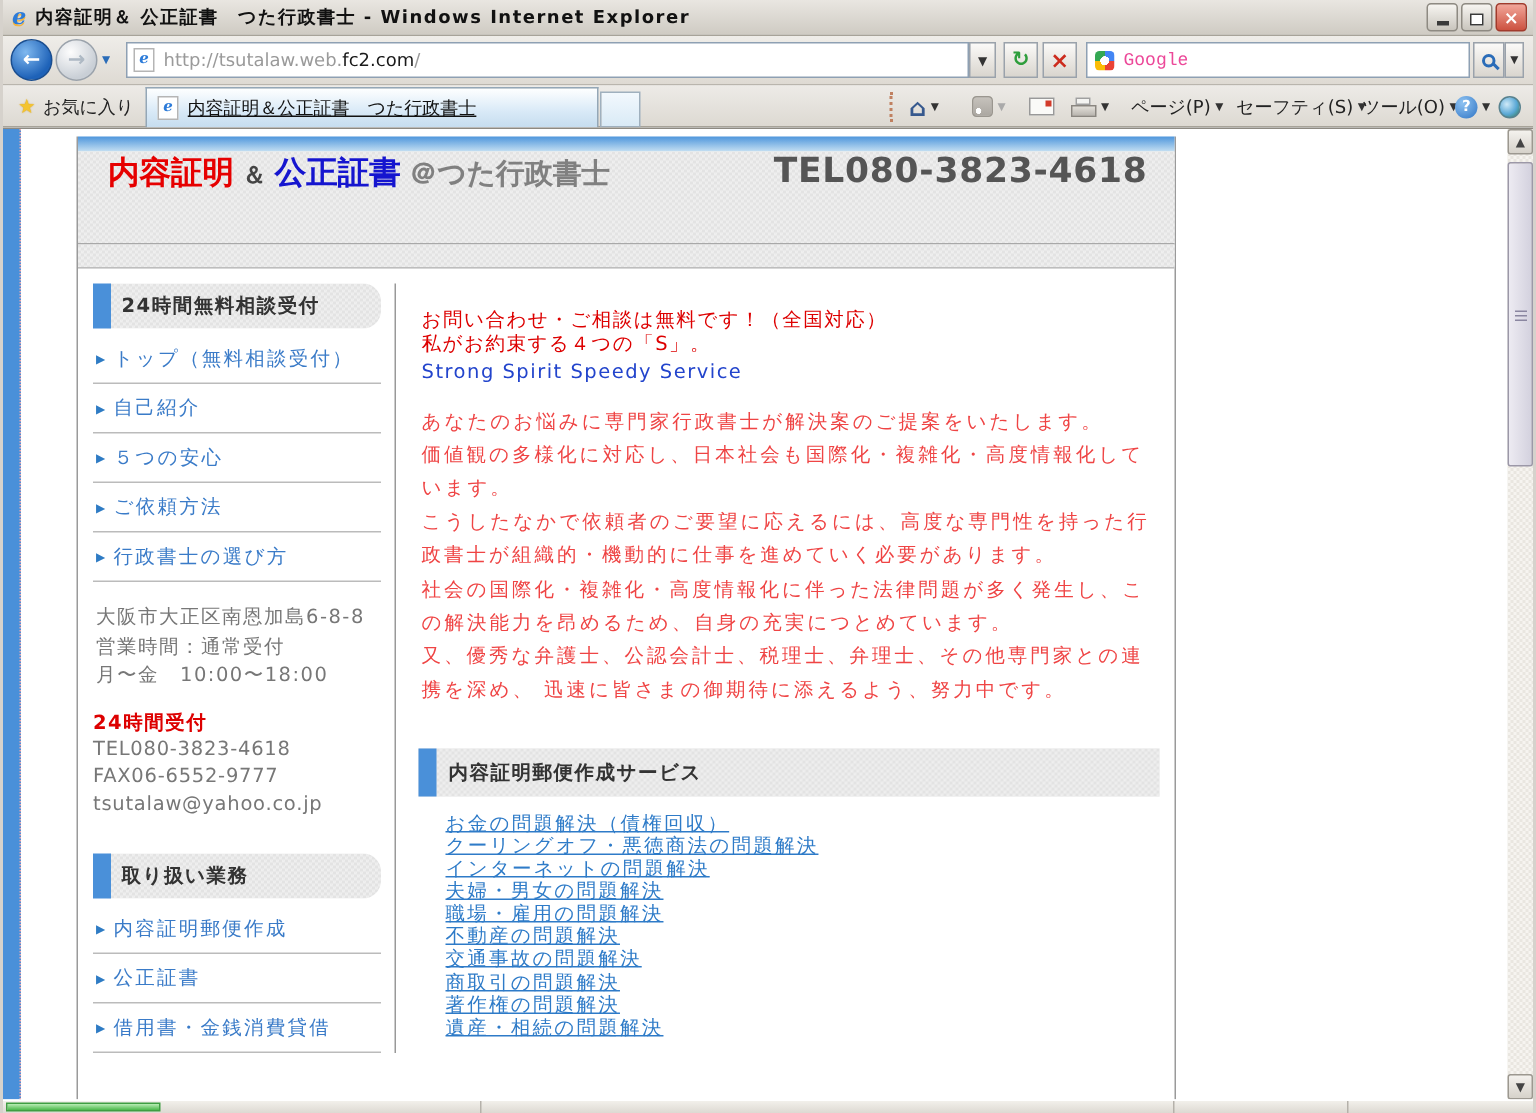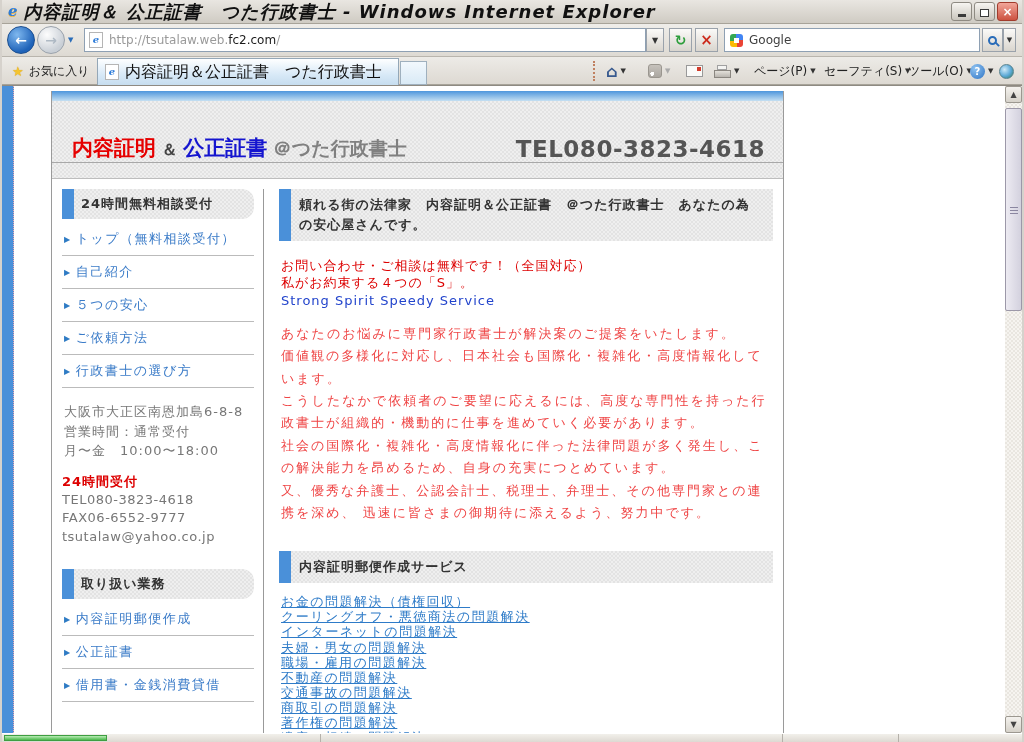--- a/index.html
+++ b/index.html
@@ -2,21 +2,21 @@
 <html><head>
 <meta charset="utf-8">
 <style>
   * { margin:0; padding:0; box-sizing:border-box; }
   html,body { width:1024px; height:742px; overflow:hidden; font-family:"DejaVu Sans","Liberation Sans",sans-serif; }
   #window { width:1024px; height:742px; background:#fff; position:relative; border-left:2px solid #D6D2CC; border-right:2px solid #D6D2CC; }
 
   
   .titlebar { height:24px; background:linear-gradient(#E9E6E1,#CFCBC3); border-bottom:1px solid #A7A399; display:flex; align-items:center; padding:0 4px; position:relative; }
   .ie-e { font:bold italic 15px/1 "DejaVu Serif",serif; color:#2C7BD9; margin:0 6px 0 2px; text-shadow:0 1px 0 #F5B43C; }
-  .win-title { font-size:18px; font-weight:bold; color:#111; letter-spacing:1px;font-style:italic; }
+  .win-title { font-size:12px; font-weight:bold; color:#111; letter-spacing:1px; }
   .winbtns { position:absolute; right:4px; top:2px; display:flex; gap:2px; }
   .win-btn { width:21px; height:19px; border:1px solid #8E8A82; border-radius:3px; background:linear-gradient(#F7F5F1,#C9C5BD); display:flex; align-items:flex-end; justify-content:center; cursor:default; }
   .win-btn .minbar { width:8px; height:3px; background:#3A3A3A; margin-bottom:3px; }
   .win-btn .restorebox { width:9px; height:8px; border:1.5px solid #3A3A3A; margin-bottom:3px; background:#fff; }
   .win-btn.close { background:linear-gradient(#F2A699,#CC5240); border-color:#A13B2C; align-items:center; color:#fff; font-weight:bold; font-size:12px; }
 
   
   .toolbar { height:33px; background:linear-gradient(#EFEDE9,#DEDAD3); border-bottom:1px solid #B9B5AD; position:relative; }
   .navbtn { position:absolute; top:2px; width:28px; height:28px; border-radius:50%; display:flex; align-items:center; justify-content:center; font-size:14px; font-weight:bold; }
   .navbtn.back { left:5px; background:radial-gradient(circle at 35% 30%,#7FB8EF,#1E62B8 70%); border:1px solid #1B4E8F; color:#fff; }
@@ -25,32 +25,32 @@
   .addressbar { position:absolute; left:82px; top:4px; width:562px; height:24px; background:#fff; border:1px solid #8EA0B3; display:flex; align-items:center; padding:0 4px; }
   .addr-url { font-size:12px; color:#9A9A9A; margin-left:6px; white-space:nowrap; }
   .addr-url b { color:#1A1A1A; font-weight:normal; }
   .page-ico { width:14px; height:16px; background:#fff; border:1px solid #B5B5B5; position:relative; font:bold italic 10px/14px "DejaVu Serif",serif; color:#2C7BD9; text-align:center; }
   .sq-btn { position:absolute; top:4px; height:24px; border:1px solid #9AA2AB; background:linear-gradient(#FBFAF8,#D9D5CE); display:flex; align-items:center; justify-content:center; }
   .addr-dropbtn { left:644px; width:18px; font-size:8px; color:#333; }
   .refresh-btn { left:667px; width:23px; color:#2E9E3C; font-size:14px; font-weight:bold; }
   .stop-btn { left:693px; width:23px; color:#CC2B1D; font-size:15px; font-weight:bold; }
   .searchbox { position:absolute; left:722px; top:4px; width:256px; height:24px; background:#fff; border:1px solid #8EA0B3; display:flex; align-items:center; padding:0 5px; }
   .g-ico { width:13px; height:13px; border-radius:3px; background:radial-gradient(circle 3px at 50% 50%,#fff 98%,transparent), conic-gradient(#4285F4 0 25%,#EA4335 25% 50%,#FBBC05 50% 75%,#34A853 75% 100%); }
-  .search-ph { font-size:12px; color:#404040; margin-left:6px; }
+  .search-ph { font-size:12px; color:#ec4899; margin-left:6px;font-family:Liberation Mono, monospace; }
   .search-btn { left:980px; width:21px; }
   .mag { position:relative; width:9px; height:9px; border:2px solid #2A6CB8; border-radius:50%; }
   .mag i { position:absolute; width:6px; height:2px; background:#2A6CB8; transform:rotate(45deg); right:-5px; bottom:-2px; }
   .search-dropbtn { left:1001px; width:13px; font-size:7px; color:#333; }
 
   
   .tabbar { height:28px; background:linear-gradient(#EDEBE7,#DDD9D2); border-bottom:1px solid #A7A399; position:relative; }
   .favbtn { position:absolute; left:4px; top:3px; height:22px; display:flex; align-items:center; padding:0 6px; font-size:12px; color:#222; }
   .star { color:#F4C430; text-shadow:0 0 1px #C89010; font-size:13px; margin-right:5px; }
   .tab { position:absolute; left:95px; top:1px; width:302px; height:27px; background:linear-gradient(#FEFFFF,#D8E9F7 60%,#C6DDEF); border:1px solid #94A7B7; border-bottom:none; display:flex; align-items:center; padding:0 7px; }
-  .tab-label { font-size:16px; color:#111; margin-left:6px; white-space:nowrap; overflow:hidden; }
+  .tab-label { font-size:12px; color:#111; margin-left:6px; white-space:nowrap; overflow:hidden;text-decoration:underline; }
   .tabstub { position:absolute; left:398px; top:4px; width:27px; height:24px; background:linear-gradient(#F2F8FD,#D9EAF6); border:1px solid #9FB0BE; }
   .cmd { position:absolute; top:3px; height:22px; display:flex; align-items:center; font-size:12px; color:#222; }
   .drag-dots { left:591px; width:3px; height:20px; border-left:2px dotted #C08060; top:4px; }
   .cmd .dd { font-size:7px; color:#333; margin-left:3px; }
   .home-ico { font-size:16px; color:#37598E; font-weight:bold; }
   .feed-ico { width:14px; height:14px; border-radius:3px; background:radial-gradient(circle 2px at 28% 74%,#fff 95%,transparent), linear-gradient(#C6C2BC,#ABA7A1); border:1px solid #9A968F; }
   .mail-ico { width:17px; height:12px; background:#FAFAF8; border:1px solid #999; position:relative; }
   .mail-ico i { position:absolute; right:1px; top:1px; width:4px; height:4px; background:#D23B2A; }
   .print-ico { width:17px; height:13px; position:relative; }
   .print-ico .paper { position:absolute; left:3px; top:0; width:10px; height:5px; background:#F4F4F2; border:1px solid #A0A0A0; }
@@ -63,21 +63,21 @@
   .blue-strip { position:absolute; left:0; top:0; bottom:0; width:12px; background:#4A90D9; border-right:1px dotted #EDAAB2; }
   .scrollbar { position:absolute; right:0; top:0; bottom:0; width:17px; background:repeating-conic-gradient(#F6F4F0 0 25%,#E9E6E0 0 50%) 0 0/4px 4px; }
   .sb-btn { position:absolute; left:0; width:17px; height:17px; background:linear-gradient(#F4F2EE,#D6D2CA); border:1px solid #9C9890; border-radius:2px; font-size:8px; color:#444; display:flex; align-items:center; justify-content:center; }
   .sb-thumb { position:absolute; left:0; top:22px; width:17px; height:203px; background:linear-gradient(90deg,#EDEBF2,#D3D1DE); border:1px solid #9C98A8; border-radius:2px; }
   .sb-grip { position:absolute; left:4px; top:98px; width:8px; height:1px; background:#8A86A0; box-shadow:0 3px 0 #8A86A0, 0 6px 0 #8A86A0; }
 
   
   .page-col { position:absolute; left:49px; top:5px; bottom:0; width:733px; border-left:1px solid #9A9A9A; border-right:1px solid #9A9A9A; background:#fff; }
   .dither { background-color:#E3E3E3; background-image:linear-gradient(45deg,#EFEFEF 25%,transparent 25%,transparent 75%,#EFEFEF 75%),linear-gradient(45deg,#EFEFEF 25%,transparent 25%,transparent 75%,#EFEFEF 75%); background-size:4px 4px; background-position:0 0,2px 2px; }
   .top-blue { height:10px; background:linear-gradient(#4E96DC,#C4DFF2); }
-  .site-header { height:62px; border-bottom:1px solid #A8A8A8; display:flex; align-items:flex-end; justify-content:space-between; padding:0 18px 0 20px; }
+  .site-header { height:62px; border-bottom:1px solid #A8A8A8; display:flex; align-items:flex-start; justify-content:space-between; padding:0 18px 0 20px; }
   .site-title { font-weight:bold; white-space:nowrap; }
   .t-red { color:#E60000; font-size:21px; }
   .t-amp { color:#444; font-size:16px; }
   .t-blue { color:#1515CF; font-size:21px; }
   .t-gray { color:#808080; font-size:19px; }
   .t-tel { color:#555; font-size:23px; font-weight:bold; letter-spacing:0.5px; }
   .sub-strip { height:16px; border-bottom:1px solid #BDBDBD; }
   .page-body { display:flex; padding-top:10px; }
 
   
@@ -94,21 +94,21 @@
 
   
   .main-col { flex:1; padding:0 10px 0 15px; }
   .intro-box { position:relative; padding:6px 10px 6px 20px; font-size:13px; font-weight:bold; color:#333; line-height:1.55; letter-spacing:1px; }
   .intro-box .bluesq, .svc-box .bluesq { position:absolute; left:0; top:0; bottom:0; width:12px; background:#4A90D9; }
   .red-lines { margin:17px 0 0 2px; font-size:13px; color:#DD0000; line-height:1.25; letter-spacing:1px; }
   .blue-line { color:#2244CC; font-size:13px; letter-spacing:1px; margin-top:2px; }
   .paras { margin:14px 0 0 2px; font-size:13px; color:#ef4444; line-height:1.72; letter-spacing:2px; }
   .svc-box { position:relative; margin-top:27px; padding:7px 10px 7px 20px; font-size:13px; font-weight:bold; color:#333; letter-spacing:1px; }
   .svc-links { margin:11px 0 0 2px; list-style:none; }
-  .svc-links li { font-size:13px; line-height:1.16; letter-spacing:1.5px; }
+  .svc-links li { font-size:13px; line-height:1.16; letter-spacing:1.5px;margin-left:16px; }
   .svc-links a { color:#2E7BC8; text-decoration:underline; cursor:pointer; }
 
   
   .statusbar { height:9px; background:linear-gradient(#F2F0EB,#DDD9D2); border-top:1px solid #fff; position:relative; }
   .progress { position:absolute; left:2px; top:1px; width:103px; height:6px; background:linear-gradient(#B8ECB4,#4CB84C); border:1px solid #3E9E42; }
   .sb-div { position:absolute; top:0; bottom:0; width:1px; background:#B5B1AA; }
 </style>
 </head>
 <body>
 
@@ -263,24 +263,20 @@
           </div>
           <ul class="snav">
             <li><span class="arr">▶</span><span>内容証明郵便作成</span></li>
             <li><span class="arr">▶</span><span>公正証書</span></li>
             <li><span class="arr">▶</span><span>借用書・金銭消費貸借</span></li>
 
           </ul>
         </div>
 
         <div class="main-col">
-          <div class="intro-box dither">
-            <span class="bluesq"></span>
-            <span>頼れる街の法律家　内容証明＆公正証書　＠つた行政書士　あなたの為の安心屋さんです。</span>
-          </div>
           <div class="red-lines">
             <div>お問い合わせ・ご相談は無料です！（全国対応）</div>
             <div>私がお約束する４つの「S」。</div>
             <div class="blue-line">Strong Spirit Speedy Service</div>
           </div>
           <div class="paras">
             <div>あなたのお悩みに専門家行政書士が解決案のご提案をいたします。</div>
             <div>価値観の多様化に対応し、日本社会も国際化・複雑化・高度情報化しています。</div>
             <div>こうしたなかで依頼者のご要望に応えるには、高度な専門性を持った行政書士が組織的・機動的に仕事を進めていく必要があります。</div>
             <div>社会の国際化・複雑化・高度情報化に伴った法律問題が多く発生し、この解決能力を昂めるため、自身の充実につとめています。</div>

